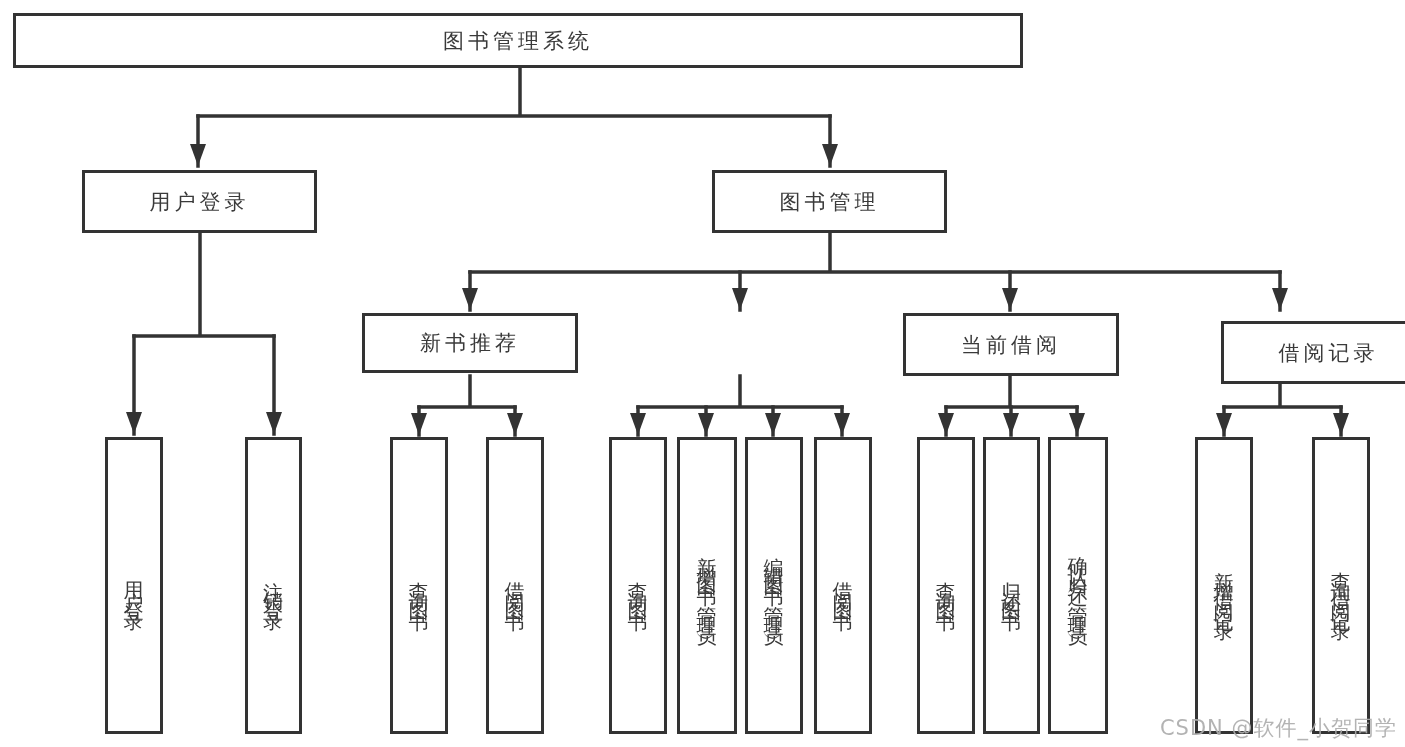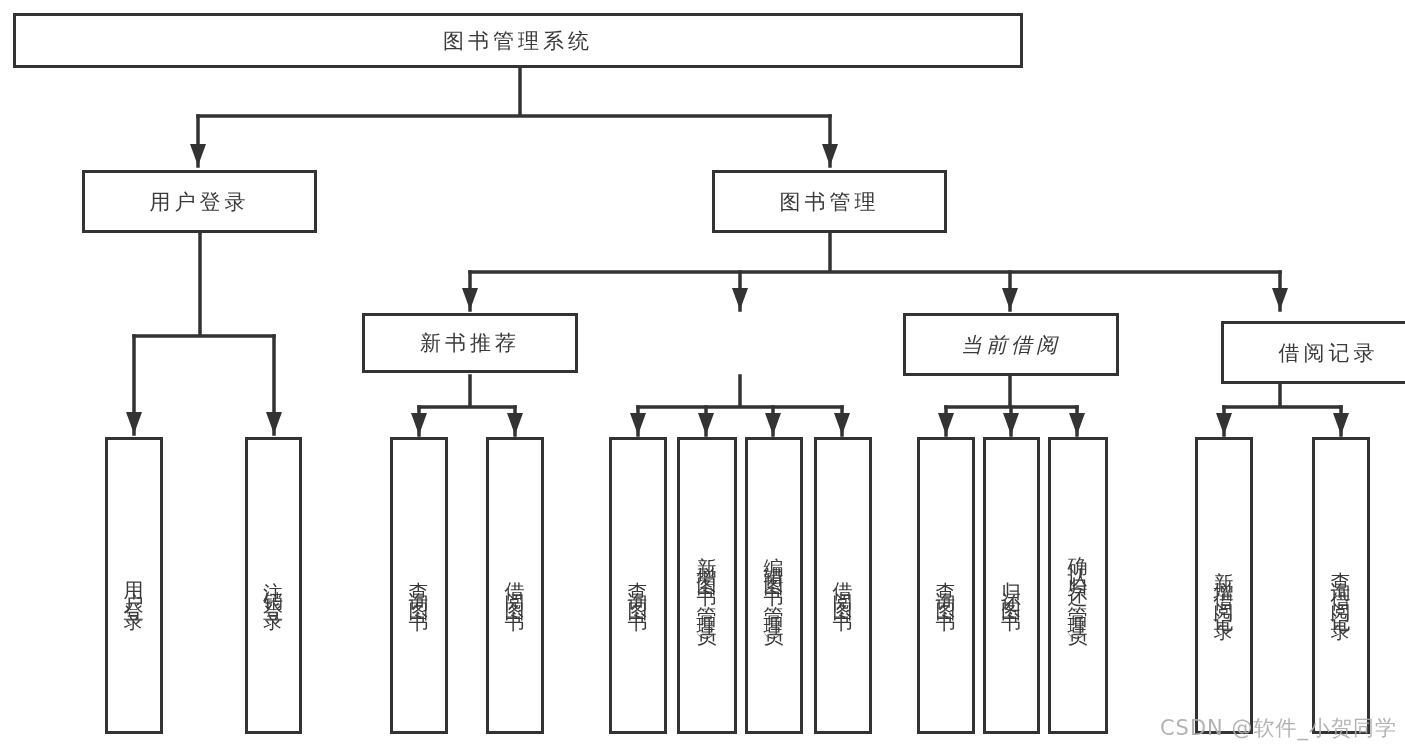--- a/index.html
+++ b/index.html
@@ -105,21 +105,21 @@
       <line class="wire" x1="1341" y1="407" x2="1341" y2="435" marker-end="url(#arrowhead)"></line>
     </g>
   </svg>
 
   <div class="box h-box" style="left:13px; top:13px; width:1010px; height:55px;">图书管理系统</div>
 
   <div class="box h-box" style="left:82px; top:170px; width:235px; height:63px;">用户登录</div>
   <div class="box h-box" style="left:712px; top:170px; width:235px; height:63px;text-align:right;">图书管理</div>
 
   <div class="box h-box" style="left:362px; top:313px; width:216px; height:60px;">新书推荐</div>
-  <div class="box h-box" style="left:903px; top:313px; width:216px; height:63px;font-style:italic;">当前借阅</div>
+  <div class="box h-box" style="left:903px; top:313px; width:216px; height:63px;">当前借阅</div>
   <div class="box h-box" style="left:1173px; top:321px; width:215px; height:63px;margin-left:48px;">借阅记录</div>
 
   <div class="box v-box" style="left:105px; top:437px; width:58px; height:297px;">用户登录</div>
   <div class="box v-box" style="left:245px; top:437px; width:57px; height:297px;">注销登录</div>
 
   <div class="box v-box" style="left:390px; top:437px; width:58px; height:297px;">查询图书</div>
   <div class="box v-box" style="left:486px; top:437px; width:58px; height:297px;">借阅图书</div>
 
   <div class="box v-box" style="left:609px; top:437px; width:58px; height:297px;">查询图书</div>
   <div class="box v-box" style="left:677px; top:437px; width:60px; height:297px;">新增图书（管理员）</div>

